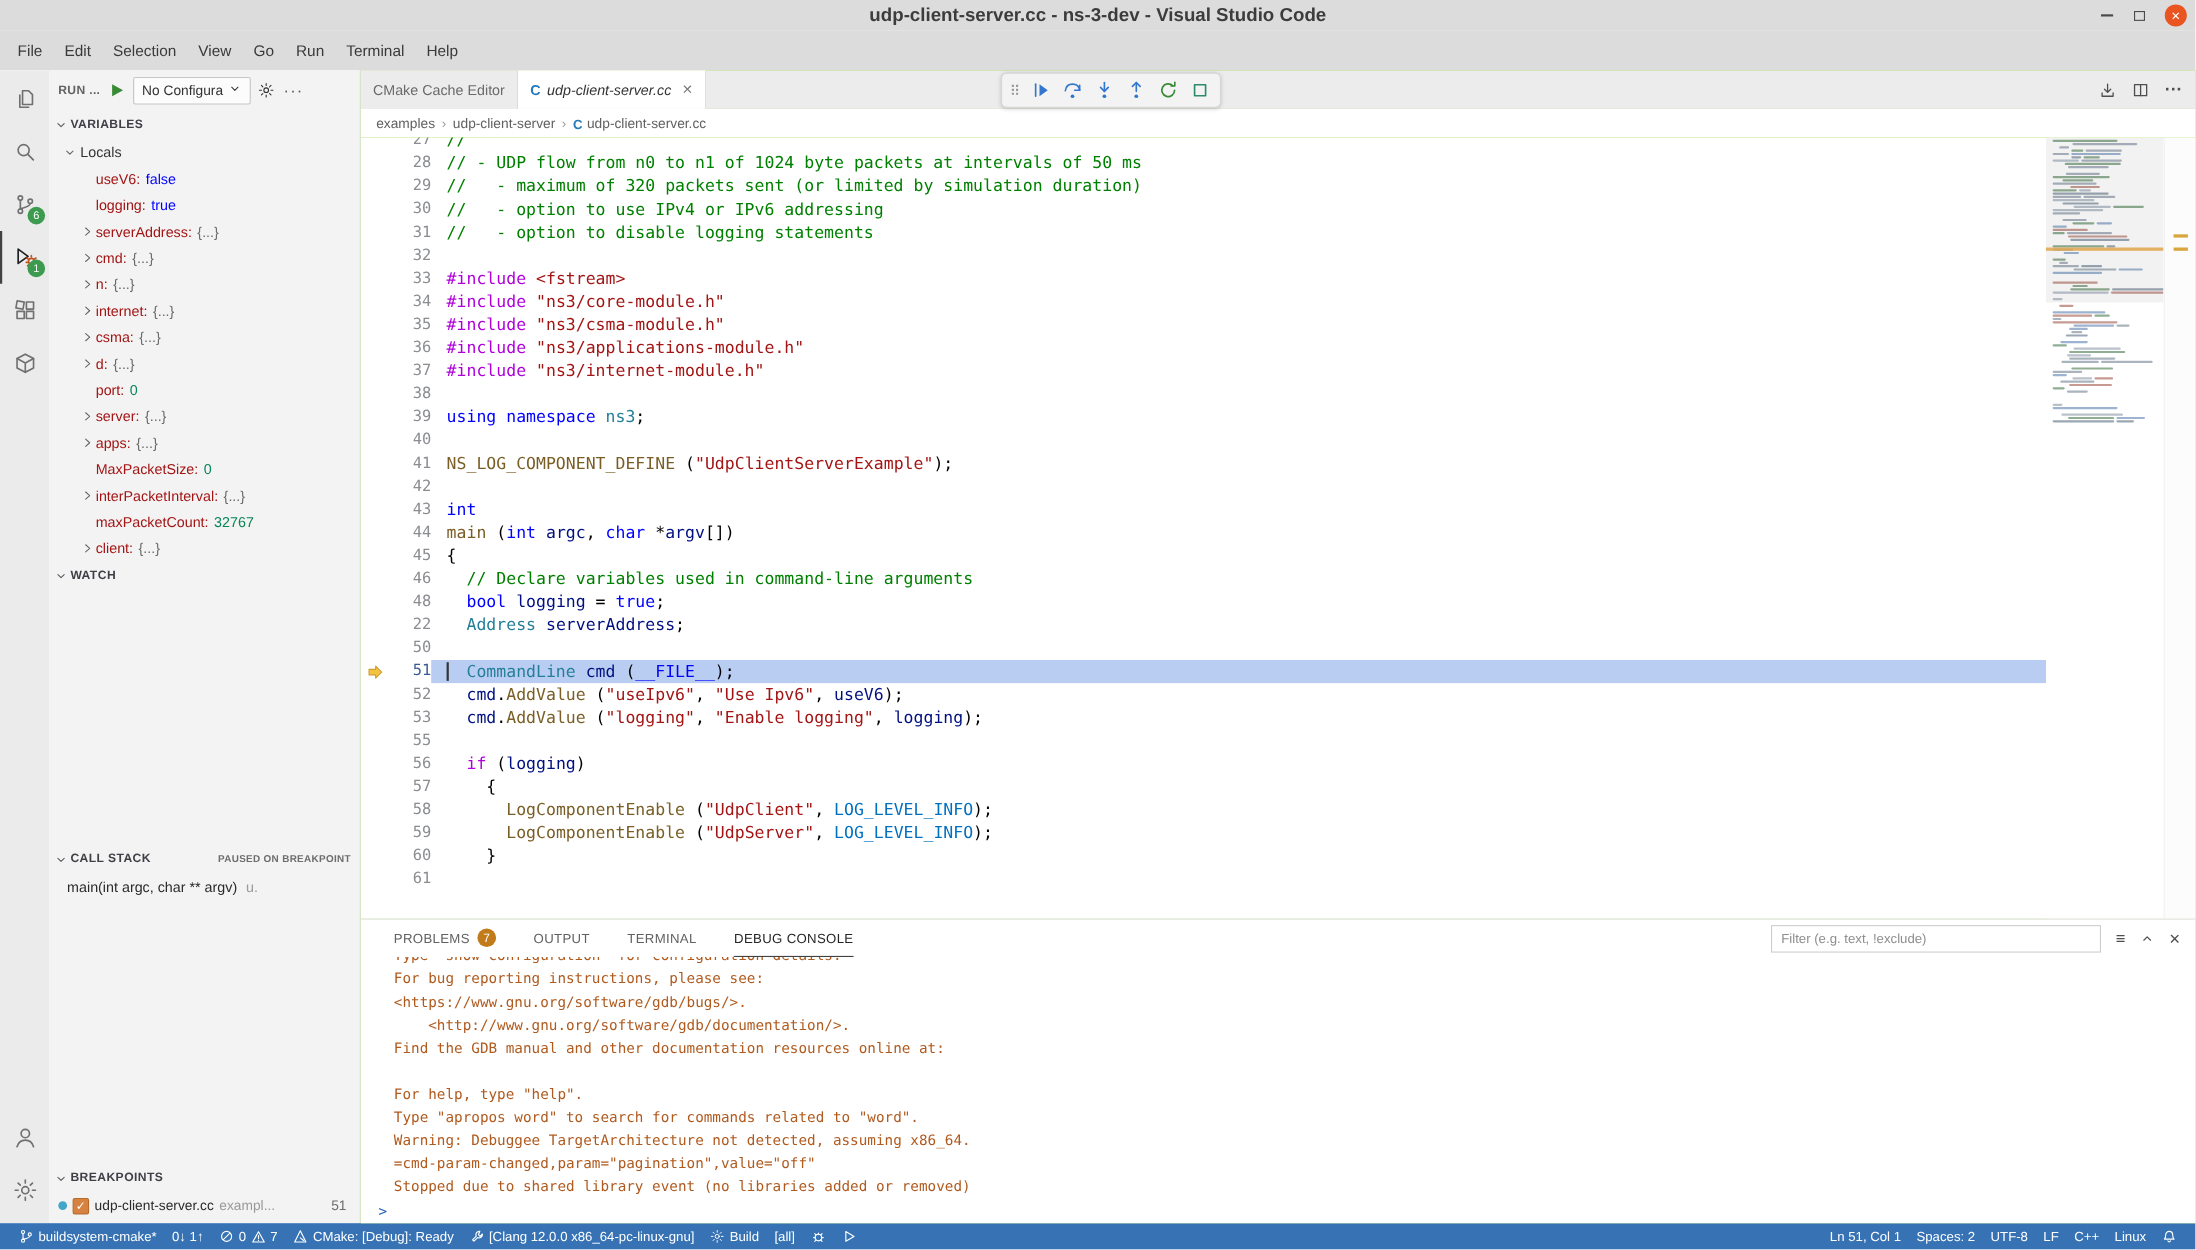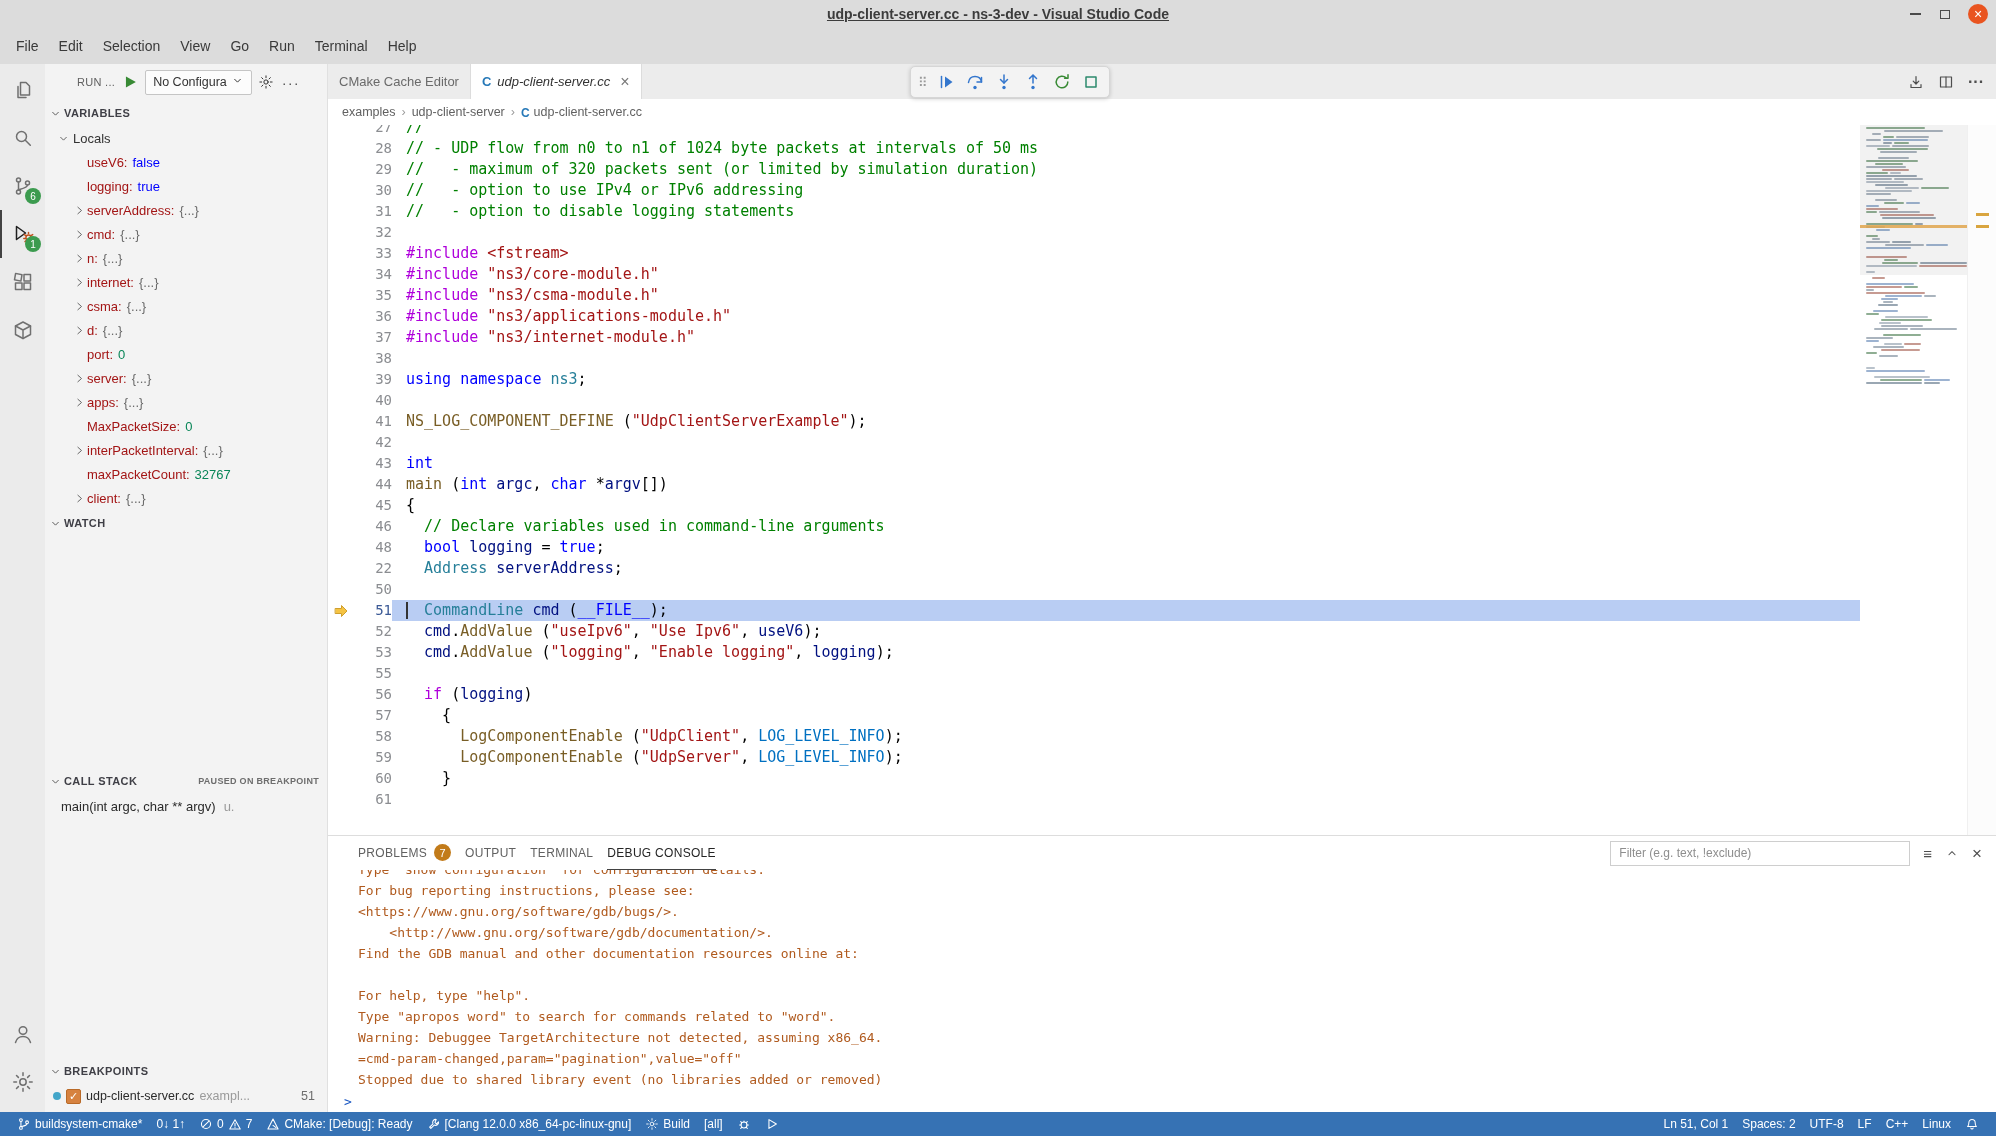--- a/index.html
+++ b/index.html
@@ -2,42 +2,42 @@
 <html style="--sb-bg: #3672b4; --badge: #3c9b4f; --pbadge: #c27b1a; --dbgline: #b9cdf3; --closebtn: #e95420;"><head>
 <meta charset="utf-8">
 <style>
   * { margin:0; padding:0; box-sizing:border-box; }
   html,body { width:1996px; height:1136px; overflow:hidden; }
   body { font-family:"Liberation Sans",sans-serif; font-size:13px; color:#333; background:#fff; }
   .app { width:1996px; height:1136px; display:flex; flex-direction:column; }
 
   
   .titlebar { height:28px; background:#dcdcdc; position:relative; display:flex; align-items:center; justify-content:center; flex:0 0 28px; }
-  .titlebar-title { font-weight:bold; font-size:14px; color:#3c3c3c;text-decoration:underline; }
+  .titlebar-title { font-weight:bold; font-size:17px; color:#3c3c3c; }
   .win-controls { position:absolute; right:8px; top:0; height:100%; display:flex; align-items:center; gap:16px; }
   .win-btn { display:flex; align-items:center; justify-content:center; width:14px; height:14px; }
   .win-min { width:11px; height:2px; background:#4a4a4a; }
   .win-max { width:10px; height:9px; border:1.5px solid #4a4a4a; }
   .win-close { width:20px; height:20px; border-radius:50%; background:var(--closebtn,#e95420); color:#fff; display:flex; align-items:center; justify-content:center; font-size:14px; line-height:1; }
   .menubar { height:36px; background:#dcdcdc; display:flex; align-items:center; padding-left:6px; flex:0 0 36px; }
   .menu-item { padding:6px 10px; font-size:14px; color:#3a3a3a; border-radius:4px; }
 
   
   .main { display:flex; height:1048px; flex:0 0 1048px; min-height:0; }
 
   .activitybar { width:45px; flex:0 0 45px; background:#ebebeb; display:flex; flex-direction:column; align-items:stretch; padding-top:2px; }
   .activity-item { height:48px; display:flex; align-items:center; justify-content:center; color:#707070; position:relative; }
   .activity-item.active { color:#1f1f1f; box-shadow:inset 2px 0 0 #424242; }
   .activity-badge { position:absolute; right:4px; bottom:6px; min-width:16px; height:16px; border-radius:8px; background:var(--badge,#3c9b4f); color:#fff; font-size:10px; display:flex; align-items:center; justify-content:center; padding:0 3px; }
   .activity-bottom { margin-top:auto; padding-bottom:6px; }
 
   
   .sidebar { width:283px; flex:0 0 283px; background:#f3f3f3; border-right:1px solid #e0e0e0; display:flex; flex-direction:column; overflow:hidden; }
   .run-header { height:36px; flex:0 0 36px; display:flex; align-items:center; padding:0 8px; gap:6px; }
-  .run-title { font-size:11px; font-weight:normal; color:#616161; letter-spacing:.3px; white-space:nowrap;margin-left:24px; }
+  .run-title { font-size:11px; font-weight:bold; color:#616161; letter-spacing:.3px; white-space:nowrap; }
   .config-select { display:flex; align-items:center; gap:4px; background:#fcfcfc; border:1px solid #c5c5c5; border-radius:2px; height:25px; padding:0 7px; font-size:12.5px; color:#333; max-width:110px; overflow:hidden; white-space:nowrap; }
   .more-dots { color:#555; font-size:15px; letter-spacing:1px; padding:0 2px; }
   .section-header { height:26px; display:flex; align-items:center; gap:2px; font-size:11px; font-weight:bold; color:#3f3f46; letter-spacing:.4px; padding-left:4px; }
   .sec-chev { display:flex; align-items:center; color:#5a5a5a; }
   .variables-section { height:410px; flex:0 0 410px; overflow:hidden; }
   .watch-section { height:258px; flex:0 0 258px; }
   .callstack-section { flex:1 1 auto; min-height:0; }
   .breakpoints-section { height:54px; flex:0 0 54px; }
   .cs-status { margin-left:auto; margin-right:8px; font-size:9px; font-weight:bold; color:#6d6d6d; letter-spacing:.3px; }
   .tree-row { display:flex; align-items:center; height:24px; padding-left:28px; font-size:13px; white-space:nowrap; overflow:hidden; }
@@ -96,21 +96,21 @@
   .mm-row { height:2px; margin-bottom:1px; display:flex; gap:2px; }
   .mm-bar { height:2px; border-radius:1px; }
   .minimap-slider { position:absolute; top:0; left:0; right:0; height:150px; background:rgba(90,90,90,.08); }
   .minimap-line-marker { position:absolute; top:100px; left:0; right:0; height:3px; background:rgba(224,166,78,.85); }
   .ruler { position:absolute; right:0; top:0; width:29px; height:100%; background:#fcfcfc; border-left:1px solid #f0f0f0; }
   .ruler-mark { position:absolute; left:8px; width:13px; height:3px; background:#d9a53f; }
 
   
   .panel { height:277px; flex:0 0 277px; border-top:1px solid #ddd; display:flex; flex-direction:column; background:#fff; }
   .panel-header { height:34px; flex:0 0 34px; display:flex; align-items:center; padding:0 14px 0 30px; }
-  .panel-tabs { display:flex; gap:14px; height:100%; }
+  .panel-tabs { display:flex; gap:34px; height:100%; }
   .panel-tab { font-size:12px; letter-spacing:.3px; color:#616161; height:100%; display:flex; align-items:center; gap:7px; border-bottom:1.5px solid transparent; }
   .panel-tab.active { color:#252525; border-bottom-color:#424242; }
   .problems-badge { background:var(--pbadge,#c27b1a); color:#fff; border-radius:9px; min-width:17px; height:17px; font-size:11px; display:flex; align-items:center; justify-content:center; padding:0 3px; }
   .panel-right { margin-left:auto; display:flex; align-items:center; gap:13px; color:#4e4e4e; }
   .filter-input { width:300px; height:25px; border:1px solid #cecece; background:#fff; font-size:12px; color:#555; padding:0 8px; font-family:"Liberation Sans",sans-serif; }
   .filter-input::placeholder { color:#8e8e8e; }
   .panel-lines-icon { font-size:15px; color:#4e4e4e; }
   .panel-x { font-size:17px; color:#4e4e4e; line-height:1; }
   .panel-body { flex:1 1 auto; overflow:hidden; padding-left:30px; position:relative; font-family:"DejaVu Sans Mono",monospace; font-size:13px; }
   .console-line { height:21px; line-height:21px; color:#b05a1e; white-space:pre; }

